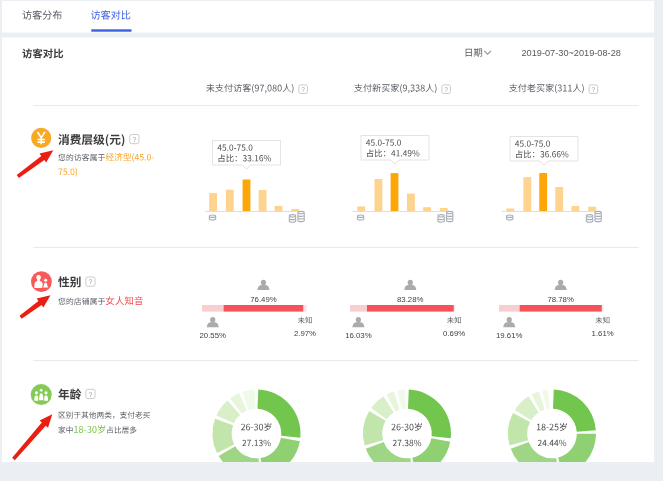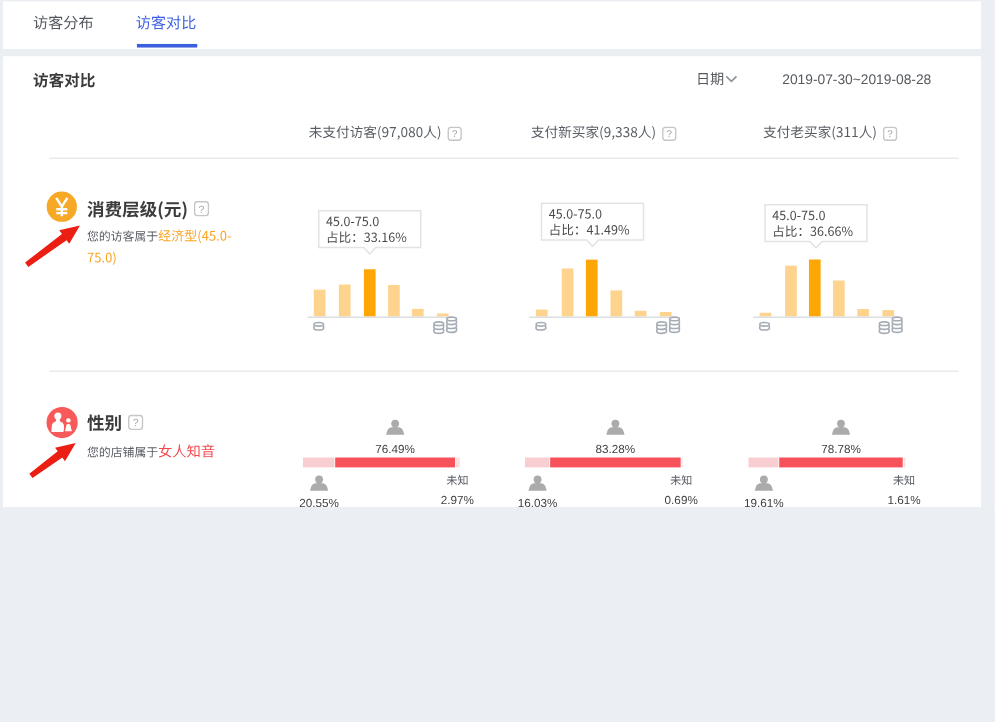--- a/index.html
+++ b/index.html
@@ -1,17 +1,17 @@
 <!DOCTYPE html>
 <html lang="zh"><head>
 <meta charset="utf-8">
 <title>访客对比</title>
 <style>
 html,body{margin:0;padding:0;background:#ebeef3;}
-#stage{position:relative;width:663px;height:338px;overflow:hidden;font-family:"Liberation Sans",sans-serif;}
+#stage{position:relative;width:663px;height:462px;overflow:hidden;font-family:"Liberation Sans",sans-serif;}
 svg{position:absolute;left:0;top:0;display:block;}
 </style>
 </head>
 <body>
 <div id="stage">
 <svg width="663" height="481" viewBox="0 0 663 481" shape-rendering="geometricPrecision">
       <rect x="0.00" y="0.00" width="663.00" height="481.00" fill="#ebeef3"></rect>
       <rect x="2.00" y="1.00" width="652.00" height="31.60" fill="#ffffff"></rect>
       <rect x="2.00" y="37.50" width="652.00" height="443.50" fill="#ffffff"></rect>
       <path transform="translate(22.00,18.80) scale(0.01010)" fill="#53575d" d="M593 -821C610 -771 631 -706 640 -667L714 -690C705 -728 683 -791 663 -838ZM126 -778C173 -731 236 -665 267 -626L321 -679C289 -716 225 -779 178 -824ZM374 -665V-592H519C514 -341 499 -100 339 30C357 41 381 65 393 82C518 -23 564 -187 582 -374H805C795 -127 781 -32 759 -9C750 2 741 4 723 4C704 4 655 3 603 -1C615 18 624 49 625 71C676 73 726 74 755 71C785 68 805 61 824 38C854 2 867 -106 881 -410C881 -420 881 -444 881 -444H588C591 -492 593 -542 594 -592H953V-665ZM46 -528V-455H200V-122C200 -77 164 -41 144 -28C158 -14 183 17 191 35C205 14 231 -10 411 -146C404 -159 393 -186 388 -206L275 -125V-528Z M1356 -529H1660C1618 -483 1564 -441 1502 -404C1442 -439 1391 -479 1352 -525ZM1378 -663C1328 -586 1231 -498 1092 -437C1109 -425 1132 -400 1143 -383C1202 -412 1254 -445 1299 -480C1337 -438 1382 -400 1432 -366C1310 -307 1169 -264 1035 -240C1049 -223 1065 -193 1072 -173C1124 -184 1178 -197 1231 -213V79H1305V45H1701V78H1778V-218C1823 -207 1870 -197 1917 -190C1928 -211 1948 -244 1965 -261C1823 -279 1687 -315 1574 -367C1656 -421 1727 -486 1776 -561L1725 -592L1711 -588H1413C1430 -608 1445 -628 1459 -648ZM1501 -324C1573 -284 1654 -252 1740 -228H1278C1356 -254 1432 -286 1501 -324ZM1305 -18V-165H1701V-18ZM1432 -830C1447 -806 1464 -776 1477 -749H1077V-561H1151V-681H1847V-561H1923V-749H1563C1548 -781 1525 -819 1505 -849Z M2673 -822 2604 -794C2675 -646 2795 -483 2900 -393C2915 -413 2942 -441 2961 -456C2857 -534 2735 -687 2673 -822ZM2324 -820C2266 -667 2164 -528 2044 -442C2062 -428 2095 -399 2108 -384C2135 -406 2161 -430 2187 -457V-388H2380C2357 -218 2302 -59 2065 19C2082 35 2102 64 2111 83C2366 -9 2432 -190 2459 -388H2731C2720 -138 2705 -40 2680 -14C2670 -4 2658 -2 2637 -2C2614 -2 2552 -2 2487 -8C2501 13 2510 45 2512 67C2575 71 2636 72 2670 69C2704 66 2727 59 2748 34C2783 -5 2796 -119 2811 -426C2812 -436 2812 -462 2812 -462H2192C2277 -553 2352 -670 2404 -798Z M3399 -841C3385 -790 3367 -738 3346 -687H3061V-614H3313C3246 -481 3153 -358 3031 -275C3045 -259 3065 -230 3076 -211C3130 -249 3179 -294 3222 -343V-13H3297V-360H3509V81H3585V-360H3811V-109C3811 -95 3806 -91 3789 -90C3773 -90 3715 -89 3651 -91C3661 -72 3673 -44 3676 -23C3762 -23 3815 -23 3846 -35C3877 -47 3886 -68 3886 -108V-431H3811H3585V-566H3509V-431H3291C3331 -489 3366 -550 3396 -614H3941V-687H3428C3446 -732 3462 -778 3476 -823Z"></path>

